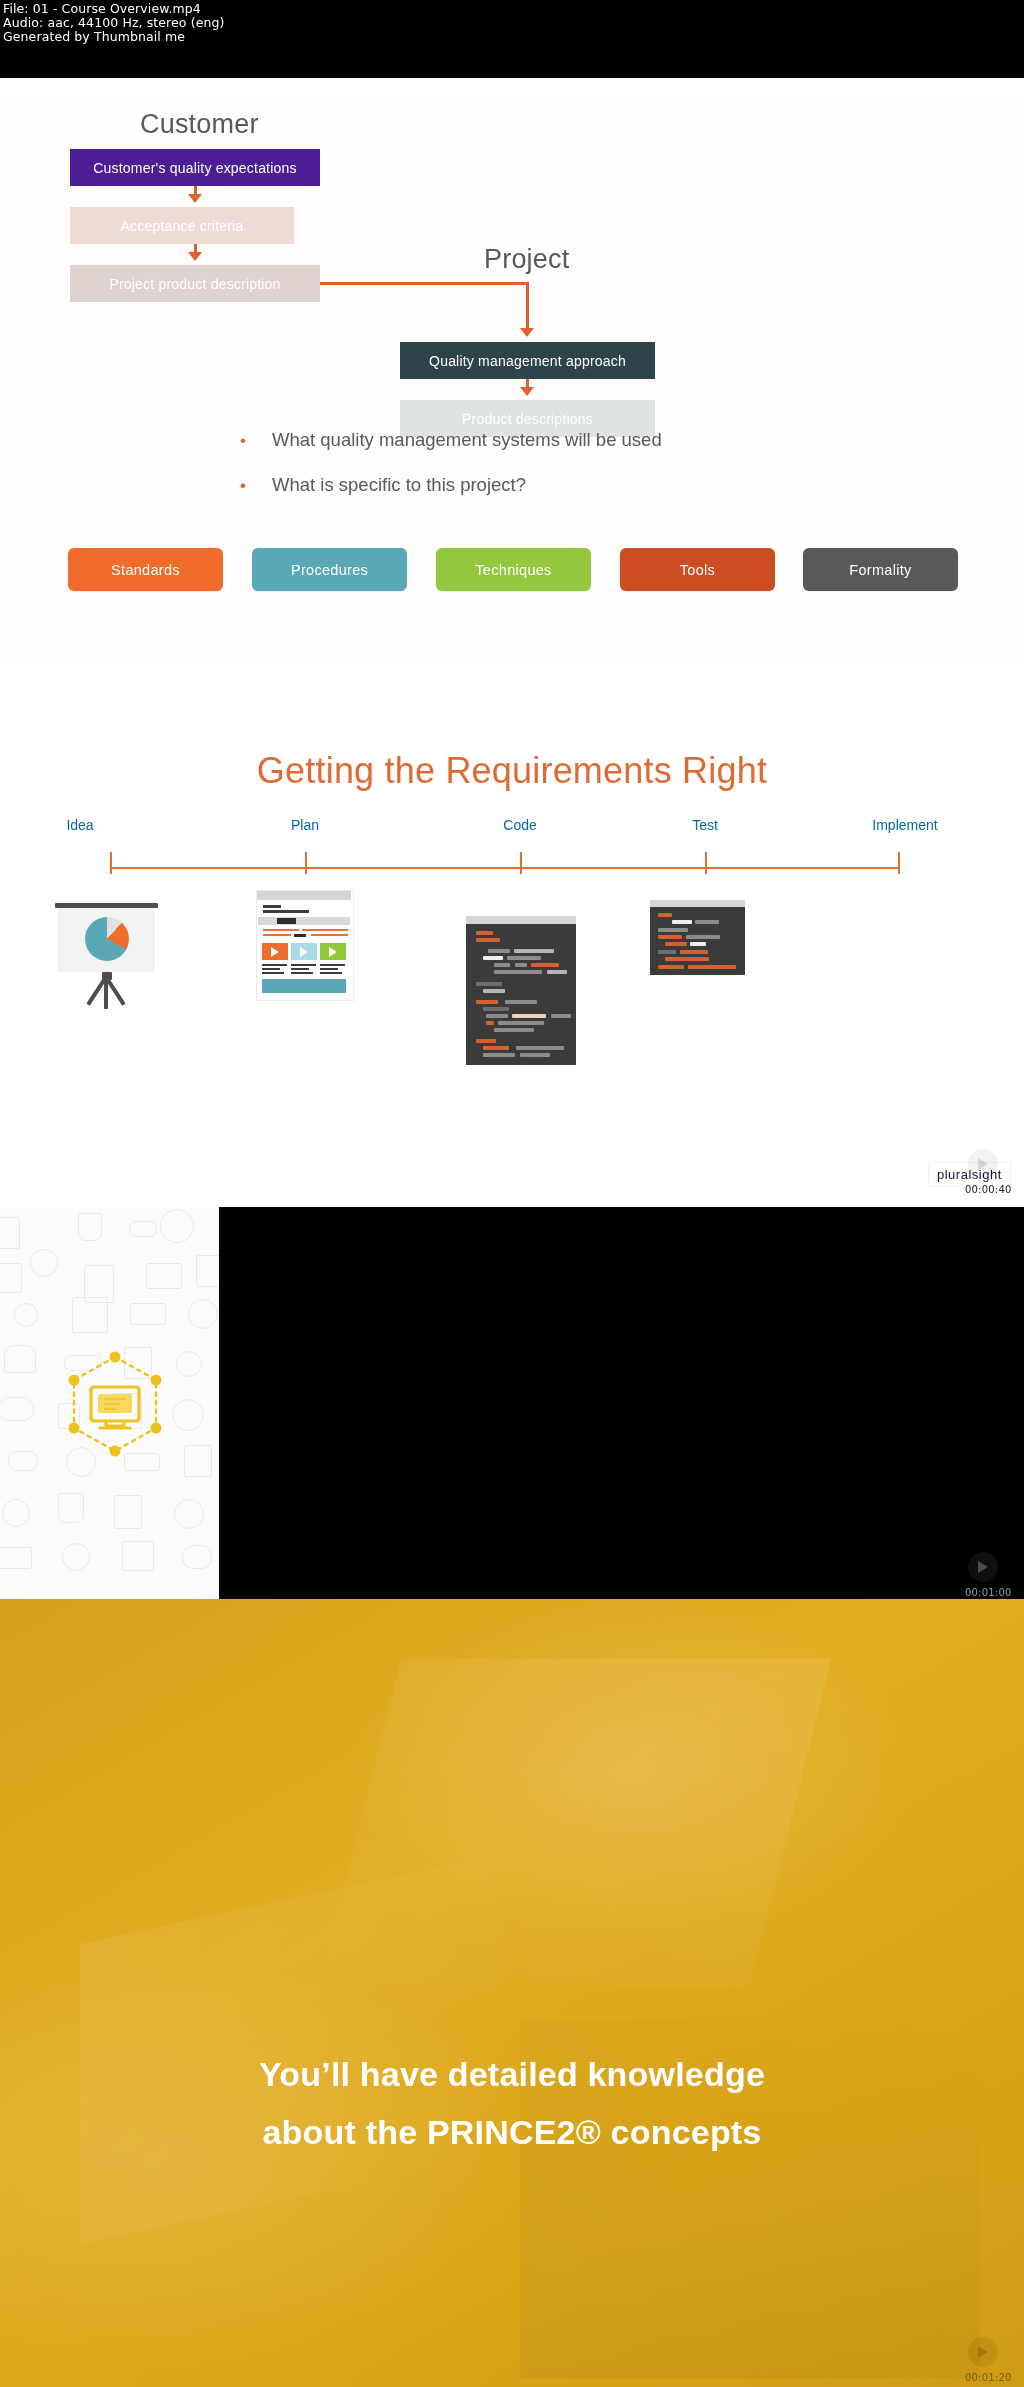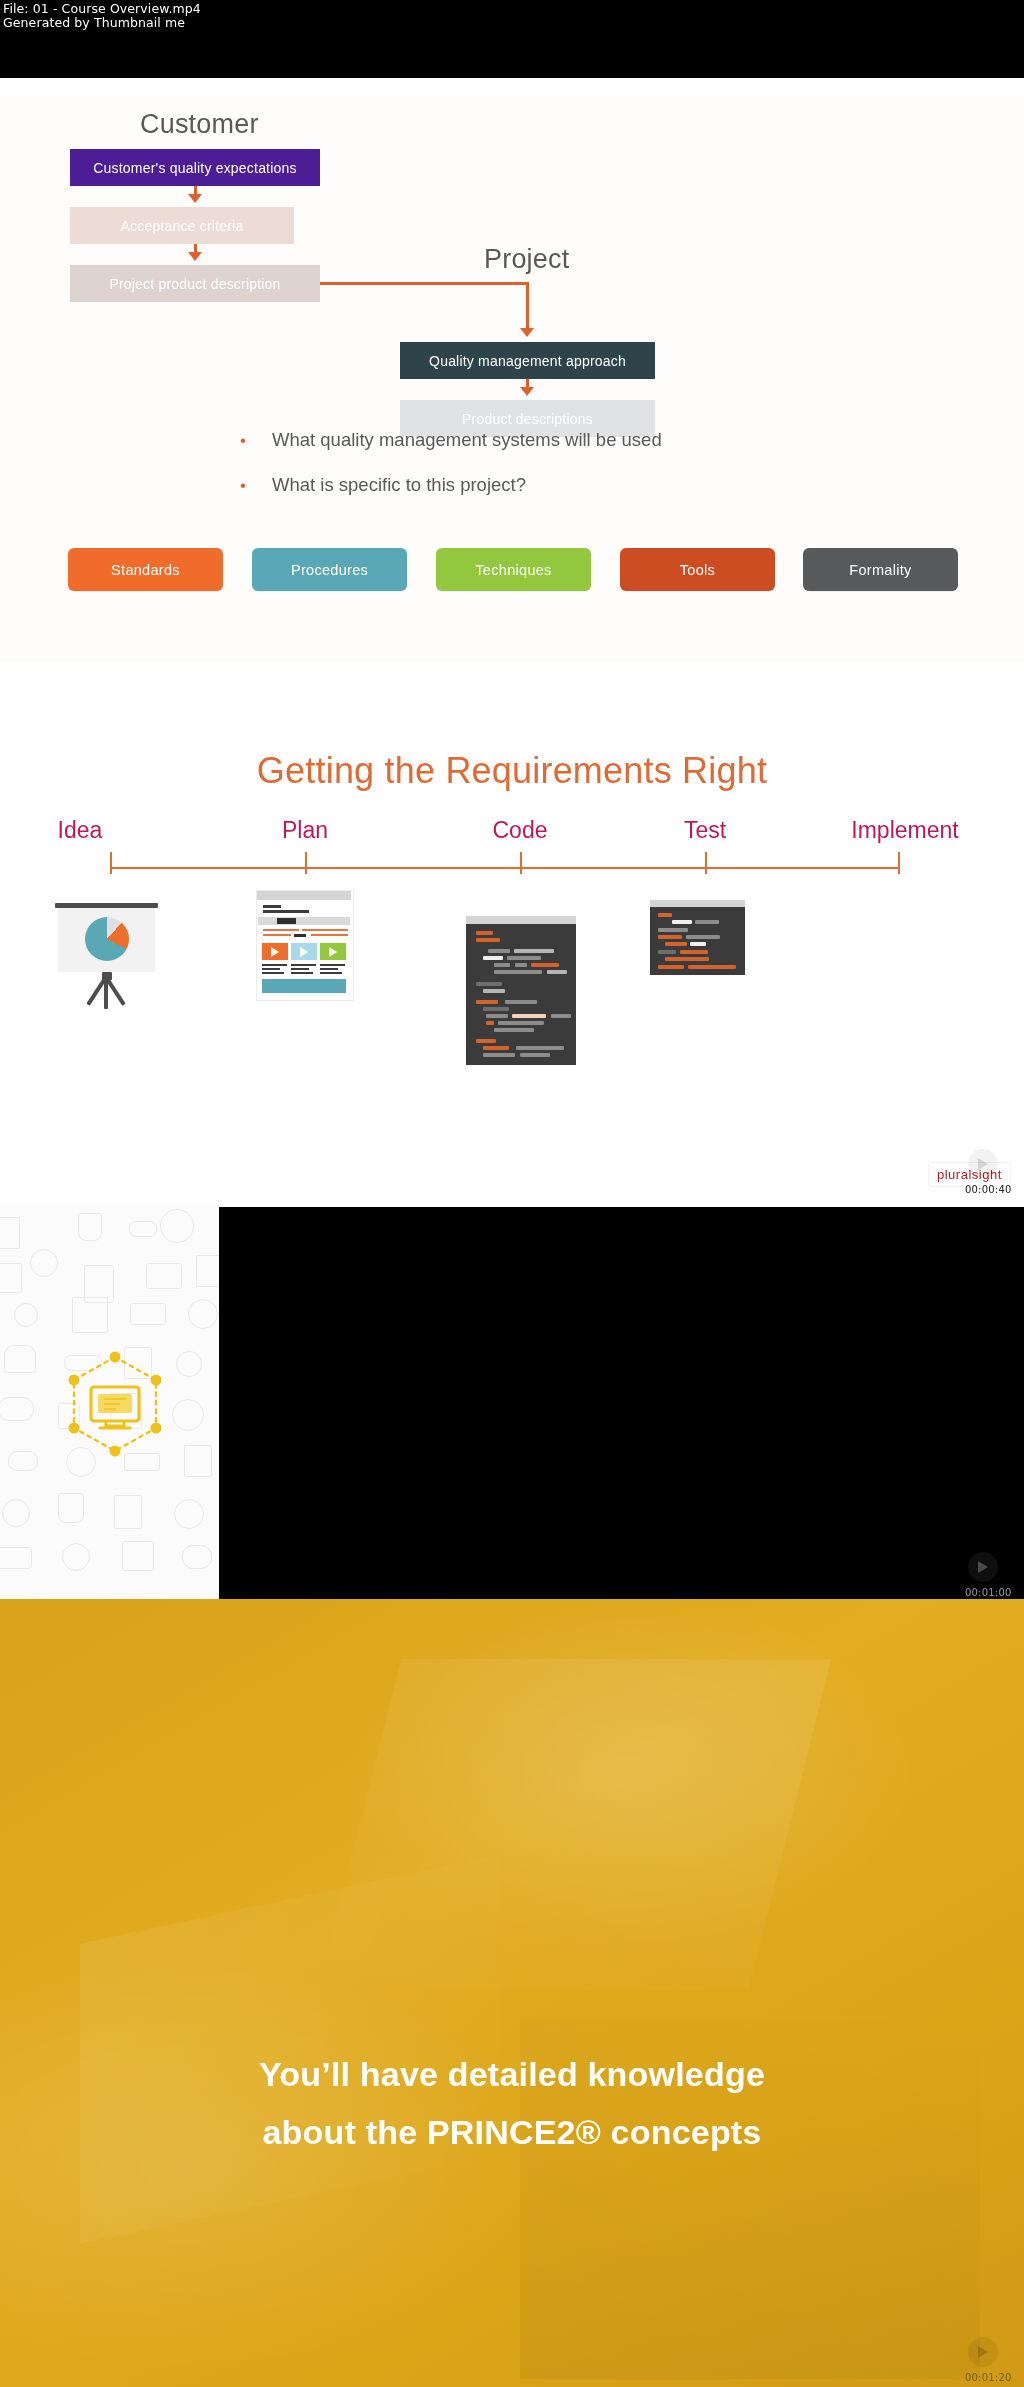--- a/index.html
+++ b/index.html
@@ -22,21 +22,21 @@
   .arrow-d{position:absolute;width:0;height:0;border-left:7px solid transparent;border-right:7px solid transparent;border-top:9px solid #e06030;}
   .arrow-stem{position:absolute;background:#d9622b;}
   .bullet-row{position:absolute;display:flex;align-items:baseline;color:#595959;font-size:18.5px;}
   .bullet-dot{color:#d9622b;font-size:17px;width:32px;flex:none;}
   .chip{position:absolute;height:43px;border-radius:6px;display:flex;align-items:center;justify-content:center;
         color:#fff;font-size:14.5px;letter-spacing:.3px;box-shadow:0 1px 1px rgba(0,0,0,.07);}
 
   
   #slide2{top:662px;height:545px;background:#fff;}
   .big-title{position:absolute;width:100%;text-align:center;color:#dd6b33;font-size:36px;font-weight:400;letter-spacing:.2px;}
-  .tl-label{position:absolute;text-align:center;color:#be185d;font-size:23px;}
+  .tl-label{position:absolute;text-align:center;color:#0369a1;font-size:14px;}
   .tl-line{position:absolute;background:#e0702f;}
   .tl-tick{position:absolute;width:2px;background:#e0702f;}
 
   
   .easel-board{position:absolute;background:#f2f2f2;}
   .easel-bar{position:absolute;background:#4d4d4d;border-radius:1px;}
   .easel-leg{position:absolute;background:#4d4d4d;transform-origin:top center;border-radius:1px;}
   .pie{position:absolute;border-radius:50%;}
 
   
@@ -58,35 +58,36 @@
   .video-pane{position:absolute;left:219px;top:0;width:805px;height:392px;background:#000;}
   .pat{position:absolute;border:1.6px solid #e9e9e9;border-radius:2px;}
   .pat-c{position:absolute;border:1.6px solid #e9e9e9;border-radius:50%;}
   .hexicon{position:absolute;}
 
   
   #slide4{top:1599px;height:788px;background:#e0a81c;}
   .photo-wash{position:absolute;inset:0;background:#dfa71b;}
   .final-text{position:absolute;width:100%;text-align:center;color:#fff;font-size:34px;
               font-weight:700;line-height:1.18;letter-spacing:.2px;}
-  .ps-tag{position:absolute;border:1px solid rgba(0,0,0,.05);color:#b91c1c;
+  .ps-tag{position:absolute;border:1px solid rgba(0,0,0,.05);color:#0f172a;
           font-size:13px;letter-spacing:.5px;padding:4px 8px;border-radius:2px;}
   .play-circle{position:absolute;width:30px;height:30px;border-radius:50%;background:rgba(0,0,0,.05);
                display:flex;align-items:center;justify-content:center;}
   .play-circle span{display:block;width:0;height:0;border-top:6px solid transparent;border-bottom:6px solid transparent;border-left:10px solid rgba(0,0,0,.12);}
   .ts{position:absolute;font-family:"DejaVu Sans",sans-serif;font-size:10px;color:#202020;letter-spacing:.2px;}
   .ts-dark{color:#1b1b1b;}
 </style>
 </head>
 <body>
 
 <div id="page">
 
   <div class="infobar">
     <div>File: 01 - Course Overview.mp4</div>
+    <div>Audio: aac, 44100 Hz, stereo (eng)</div>
     <div>Generated by Thumbnail me</div>
   </div>
 
   <div class="slide" id="slide1">
 
     <div class="sec-title" style="left:140px;top:15px;">Customer</div>
 
     <div class="flowbox" style="left:70px;top:55px;width:250px;height:37px;background:#4c1d95;">Customer's quality expectations</div>
     <div class="arrow-stem" style="left:194px;top:92px;width:3px;height:9px;"></div>
     <div class="arrow-d" style="left:188px;top:100px;"></div>

